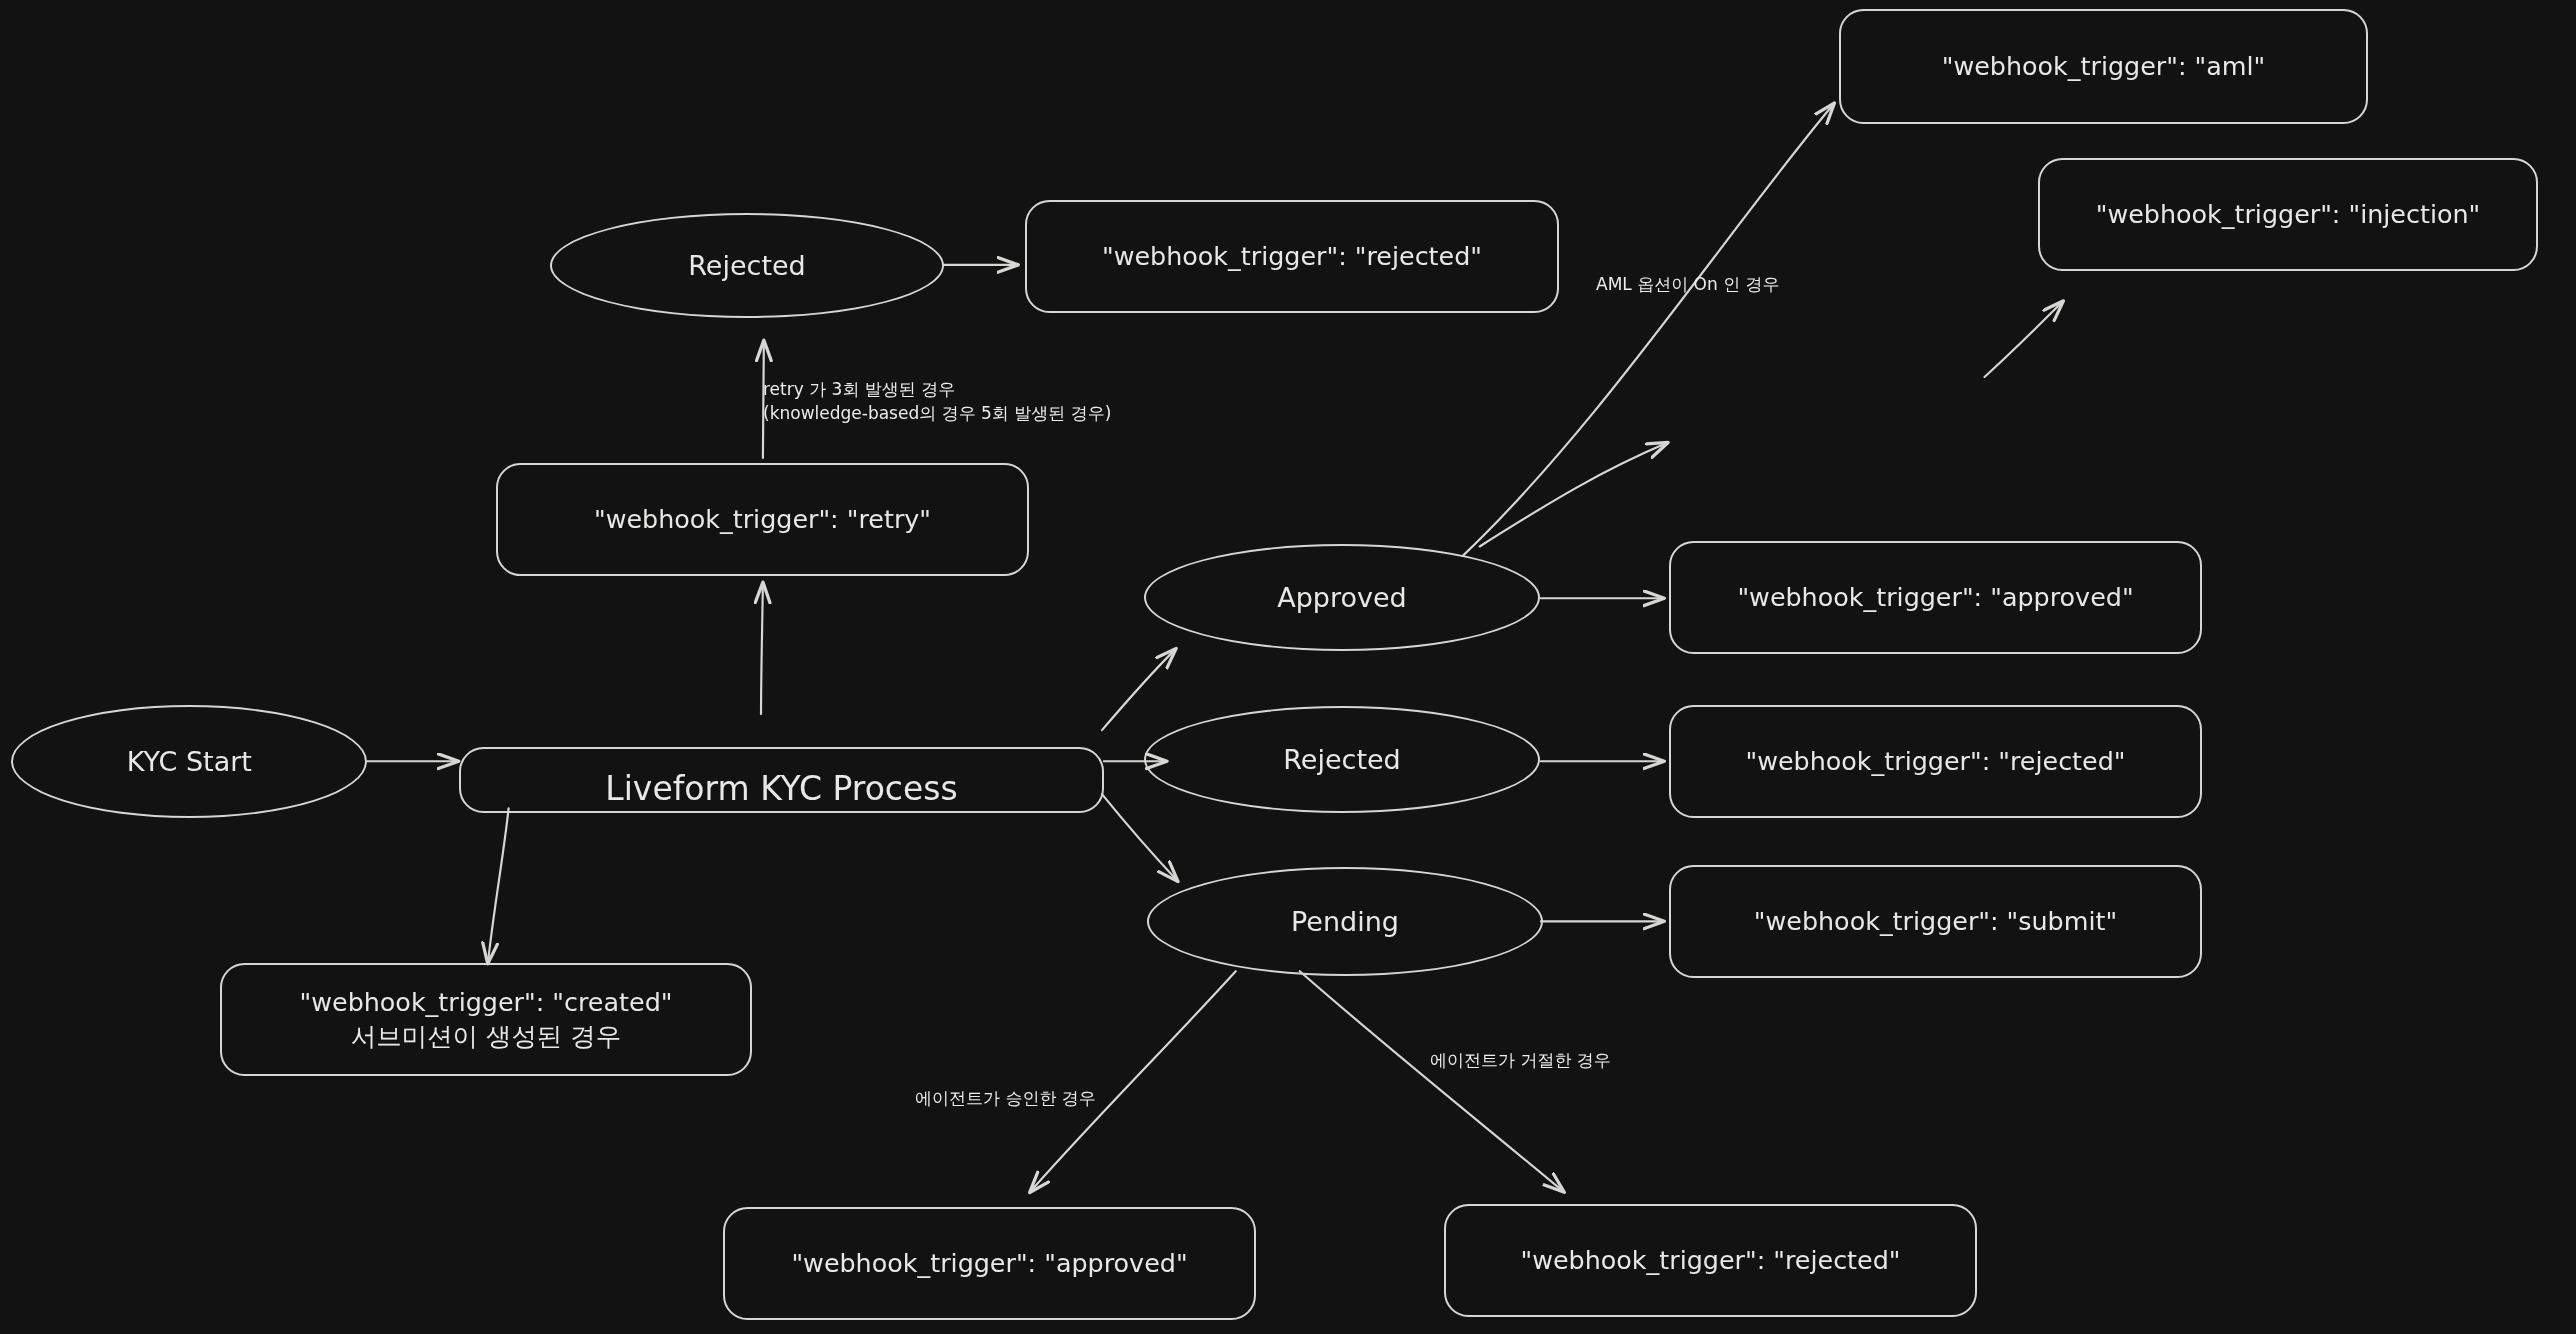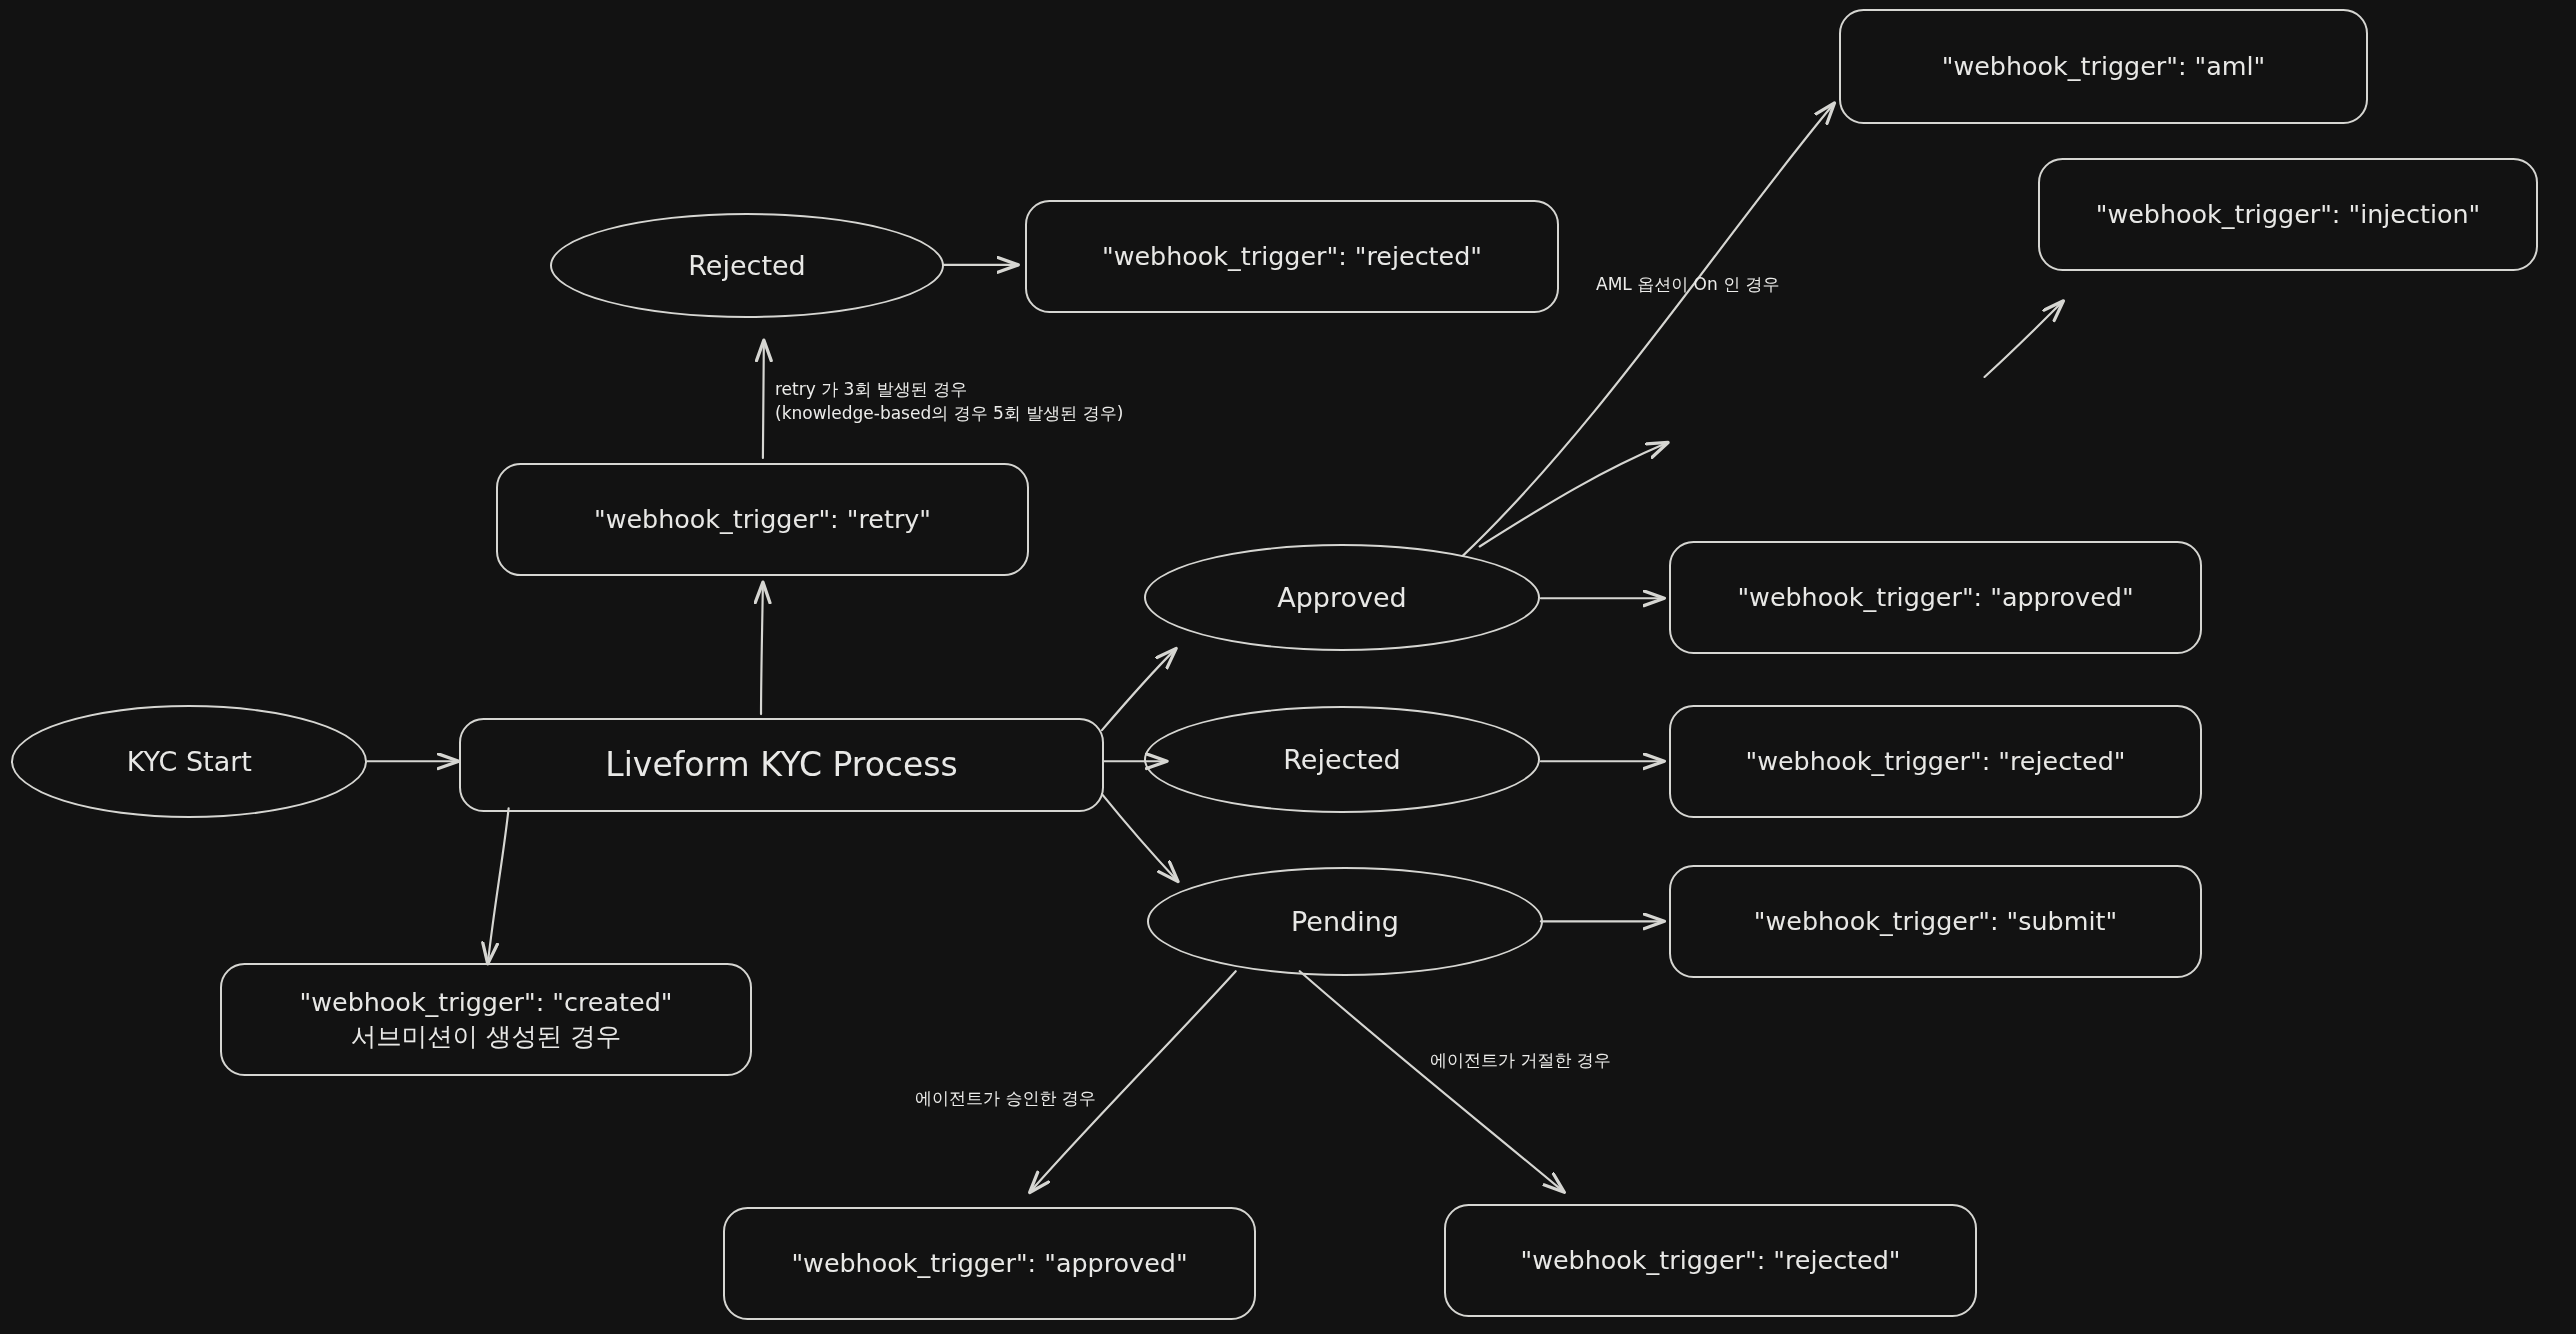--- a/index.html
+++ b/index.html
@@ -98,42 +98,42 @@
       <path d="M1312,1031 C1240,1110 1160,1190 1094,1265"></path>
 
       <path d="M1380,1031 C1470,1110 1570,1190 1660,1265"></path>
     </g>
   </svg>
 
   <div class="node node-ellipse t-node" style="left:11.3px; top:705px; width:356px; height:113px;">
     <span>KYC Start</span>
   </div>
 
-  <div class="node node-box t-main" style="left:459px; top:718px; width:645px; height:94px;">
+  <div class="node node-box t-main" style="left:459px; top:747px; width:645px; height:66px;align-items:flex-end;">
     <span>Liveform KYC Process</span>
   </div>
 
   <div class="node node-box t-json" style="left:220px; top:963px; width:532px; height:113px; padding:0 17px;">
     <span>"webhook_trigger": "created"
 서브미션이 생성된 경우</span>
   </div>
 
   <div class="node node-box t-json" style="left:496px; top:463px; width:533px; height:113px;">
     <span>"webhook_trigger": "retry"</span>
   </div>
 
   <div class="node node-ellipse t-node" style="left:550px; top:213px; width:394px; height:105px;">
     <span>Rejected</span>
   </div>
 
   <div class="node node-box t-json" style="left:1025px; top:200px; width:534px; height:113px;">
     <span>"webhook_trigger": "rejected"</span>
   </div>
 
-  <div class="edge-label t-label" style="left:763px; top:352px;padding-left:12px;">
+  <div class="edge-label t-label" style="left:763px; top:352px;">
     <span>retry 가 3회 발생된 경우
 (knowledge-based의 경우 5회 발생된 경우)</span>
   </div>
 
   <div class="node node-ellipse t-node" style="left:1144px; top:544px; width:396px; height:107px;">
     <span>Approved</span>
   </div>
 
   <div class="node node-ellipse t-node" style="left:1144px; top:706px; width:396px; height:107px;">
     <span>Rejected</span>

